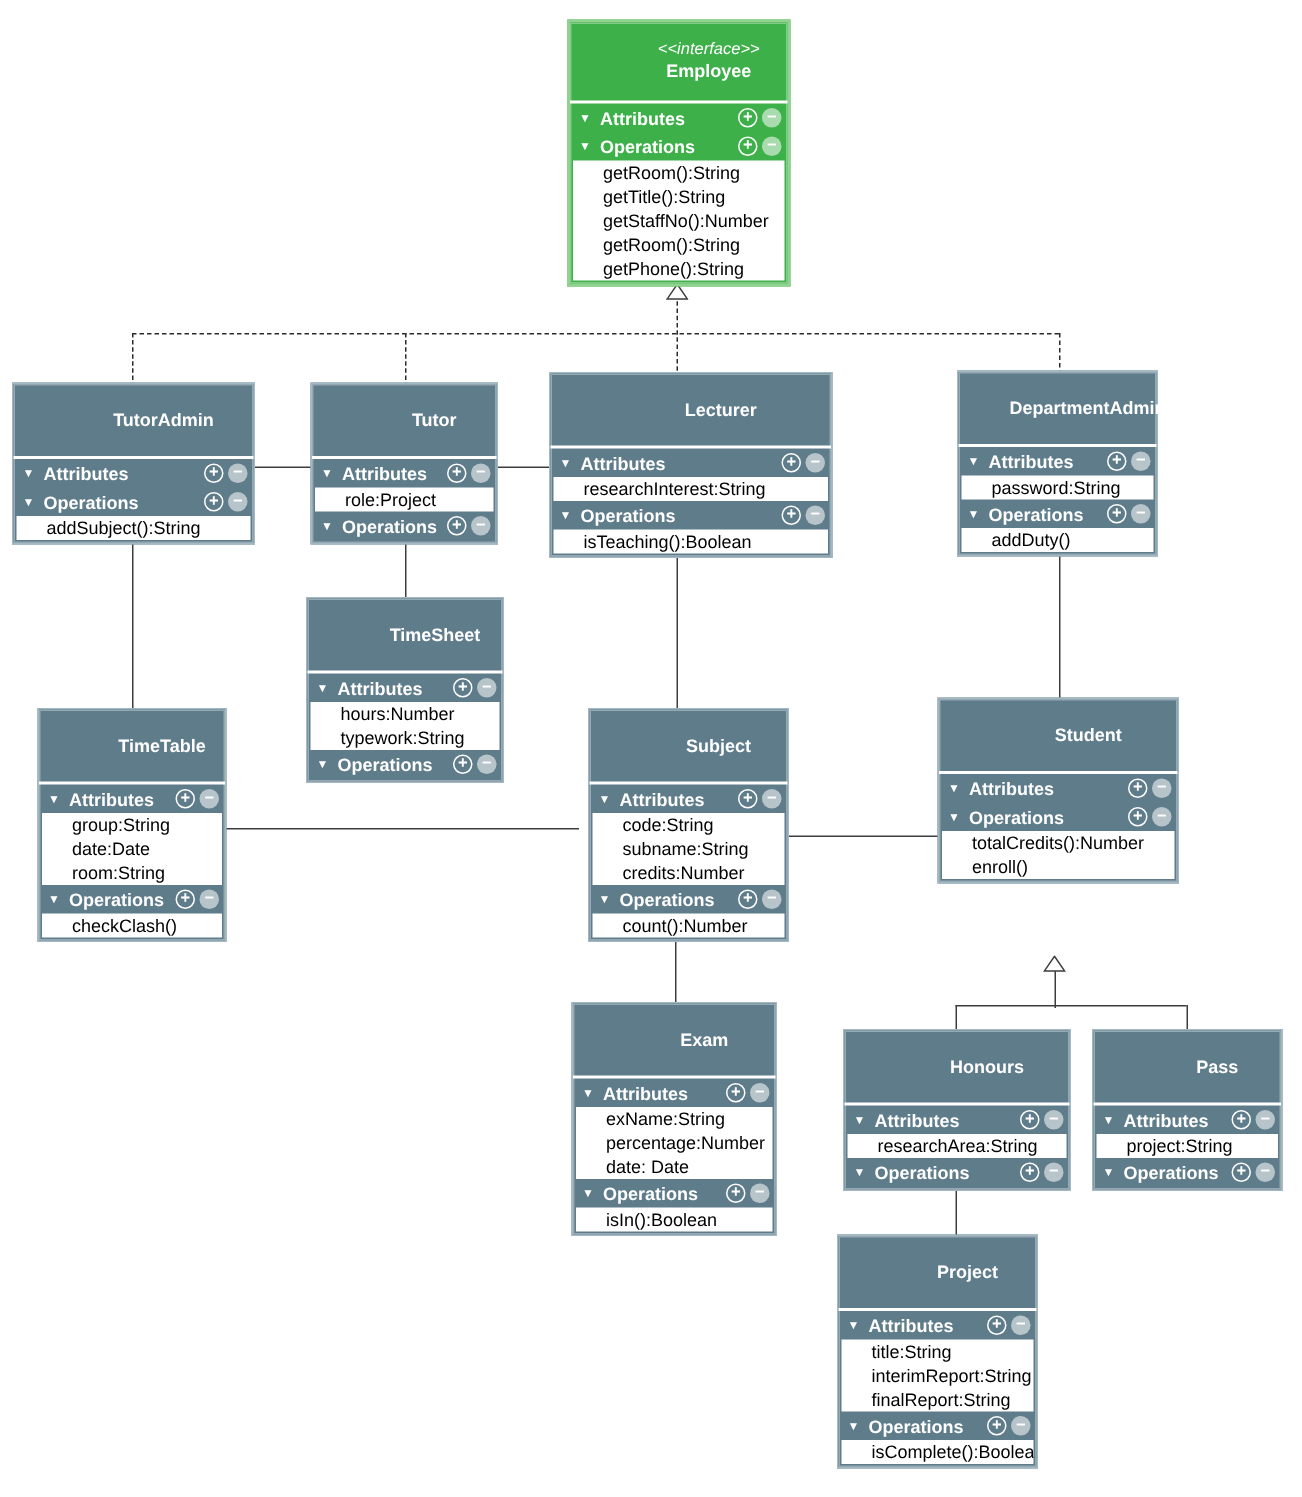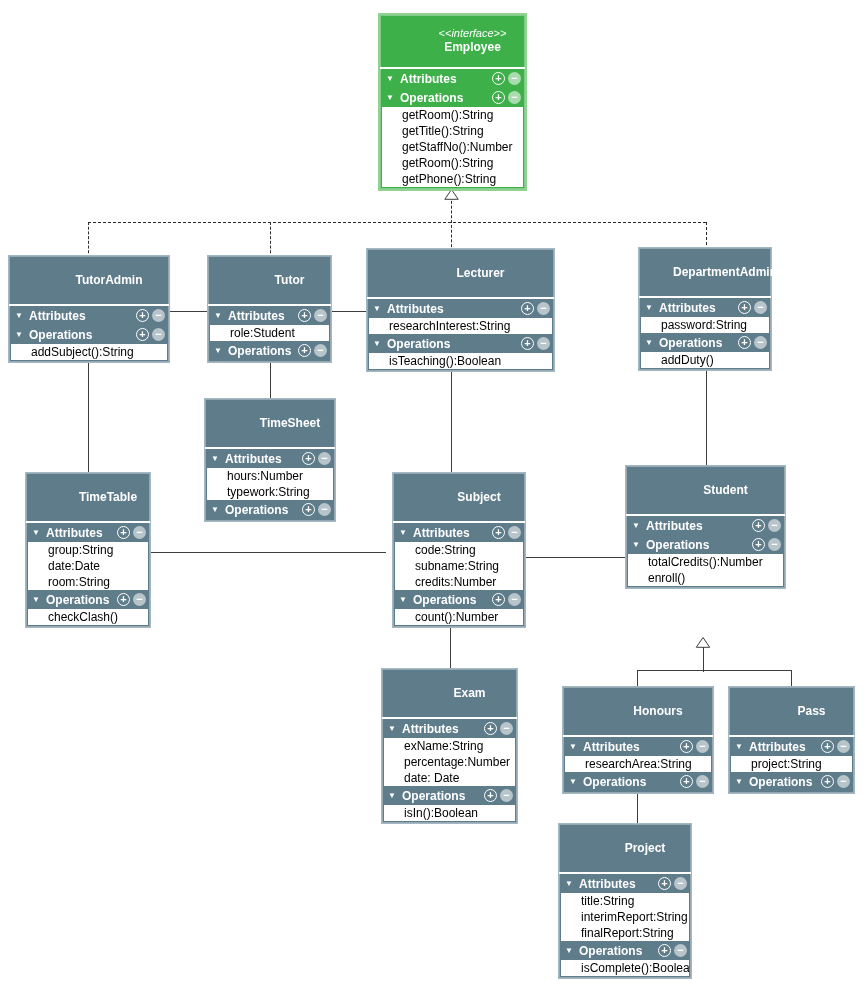--- a/index.html
+++ b/index.html
@@ -130,21 +130,21 @@
         <div class="title">Tutor</div>
       </div>
       <div class="sep"></div>
       <div class="sec-hdr">
         <span class="tri">▼</span>
         <span class="sec-label">Attributes</span>
         <span class="badge plus">+</span>
         <span class="badge minus">−</span>
       </div>
       <div class="rows">
-        <div class="row">role:Student</div>
+        <div class="row">role:Project</div>
       </div>
       <div class="sec-hdr">
         <span class="tri">▼</span>
         <span class="sec-label">Operations</span>
         <span class="badge plus">+</span>
         <span class="badge minus">−</span>
       </div>
     </div>
     <div class="uml-class" style="left: 366px; top: 248px; width: 189px;">
       <div class="hdr">

